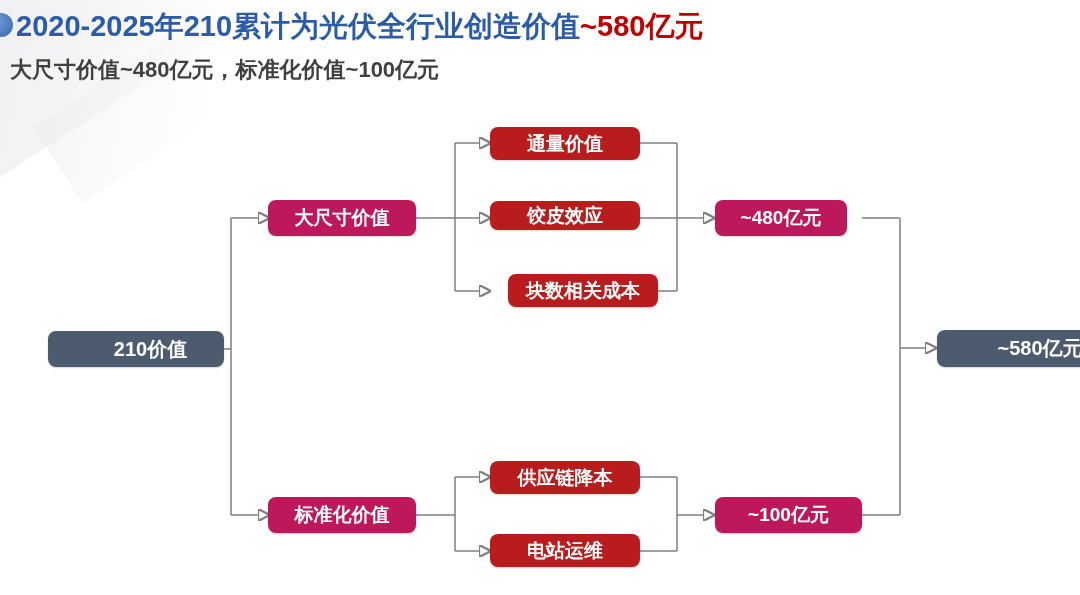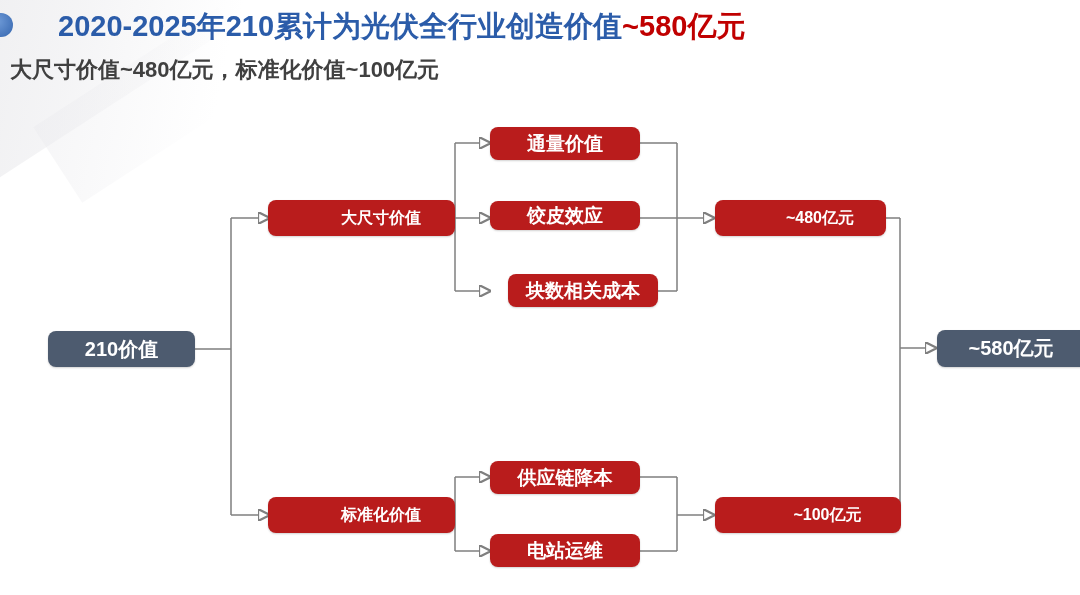--- a/index.html
+++ b/index.html
@@ -20,35 +20,35 @@
     transform:rotate(-33deg);opacity:.5;z-index:0;
   }
   .bullet{
     position:absolute;left:-11px;top:13px;width:24px;height:24px;border-radius:50%;
     background:radial-gradient(circle at 35% 35%,#6f9bd8,#3465ae);z-index:2;
   }
   .title{
     position:absolute;left:16px;top:7px;z-index:2;
     font-size:29px;font-weight:bold;letter-spacing:0px;white-space:nowrap;
   }
-  .title .main{color:#2b5ca9;margin-left:42px;}
+  .title .main{color:#2b5ca9;}
   .title .hl{color:#c00000;}
   .subtitle{
     position:absolute;left:10px;top:55px;z-index:2;
     font-size:22px;font-weight:bold;color:#404040;white-space:nowrap;
   }
   svg.connectors{position:absolute;left:0;top:0;z-index:1;}
   svg.connectors path{stroke:#7f7f7f;stroke-width:1.5;fill:none;}
   .node{
     position:absolute;z-index:2;display:flex;align-items:center;justify-content:center;
     color:#ffffff;font-weight:bold;border-radius:8px;white-space:nowrap;
     box-shadow:0 1px 2px rgba(0,0,0,0.18);
   }
-  .node.dark{background:#4d5b6f;font-size:20px;}
-  .node.medium{background:#b91c1c;font-size:16px;padding-left:39px;}
+  .node.dark{background:#4d5b6f;font-size:20px;padding-left:29px;}
+  .node.medium{background:#be185d;font-size:19px;}
   .node.light{background:#b91c1c;font-size:19px;}
 </style>
 </head>
 <body>
 
 <div class="bg-wedge"></div>
 <div class="bg-wedge2"></div>
 
 <div class="bullet"></div>
 

